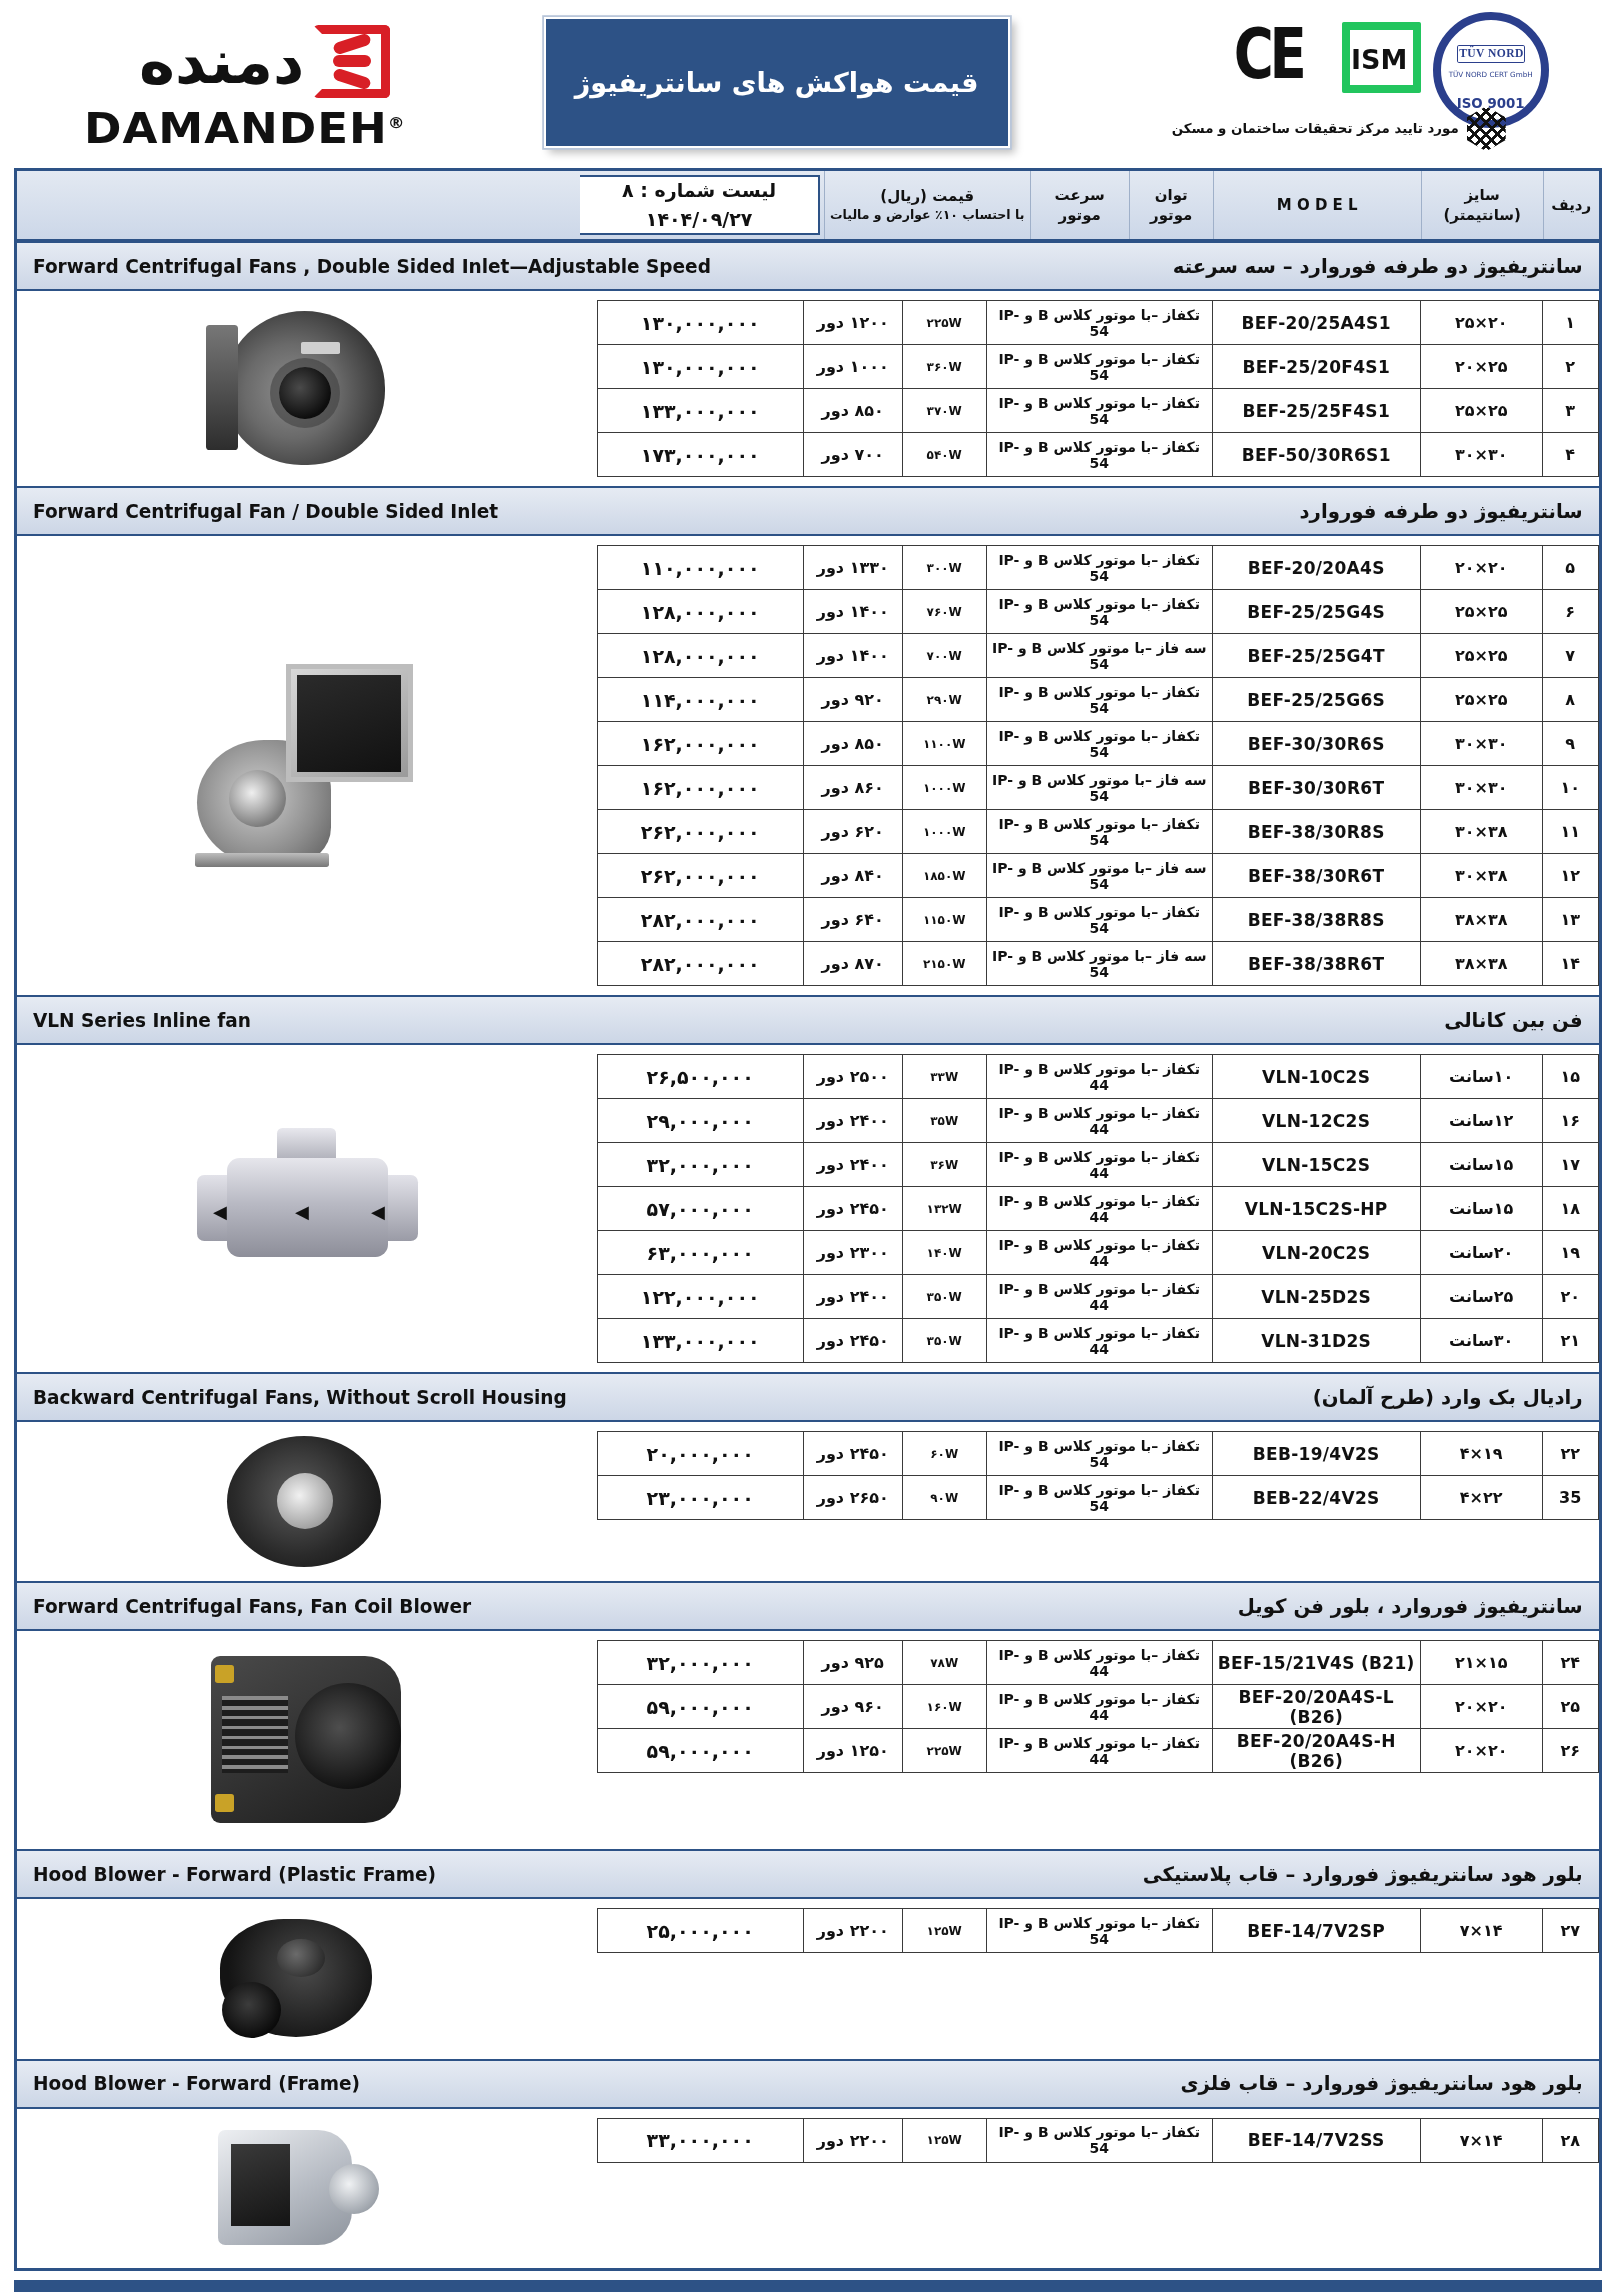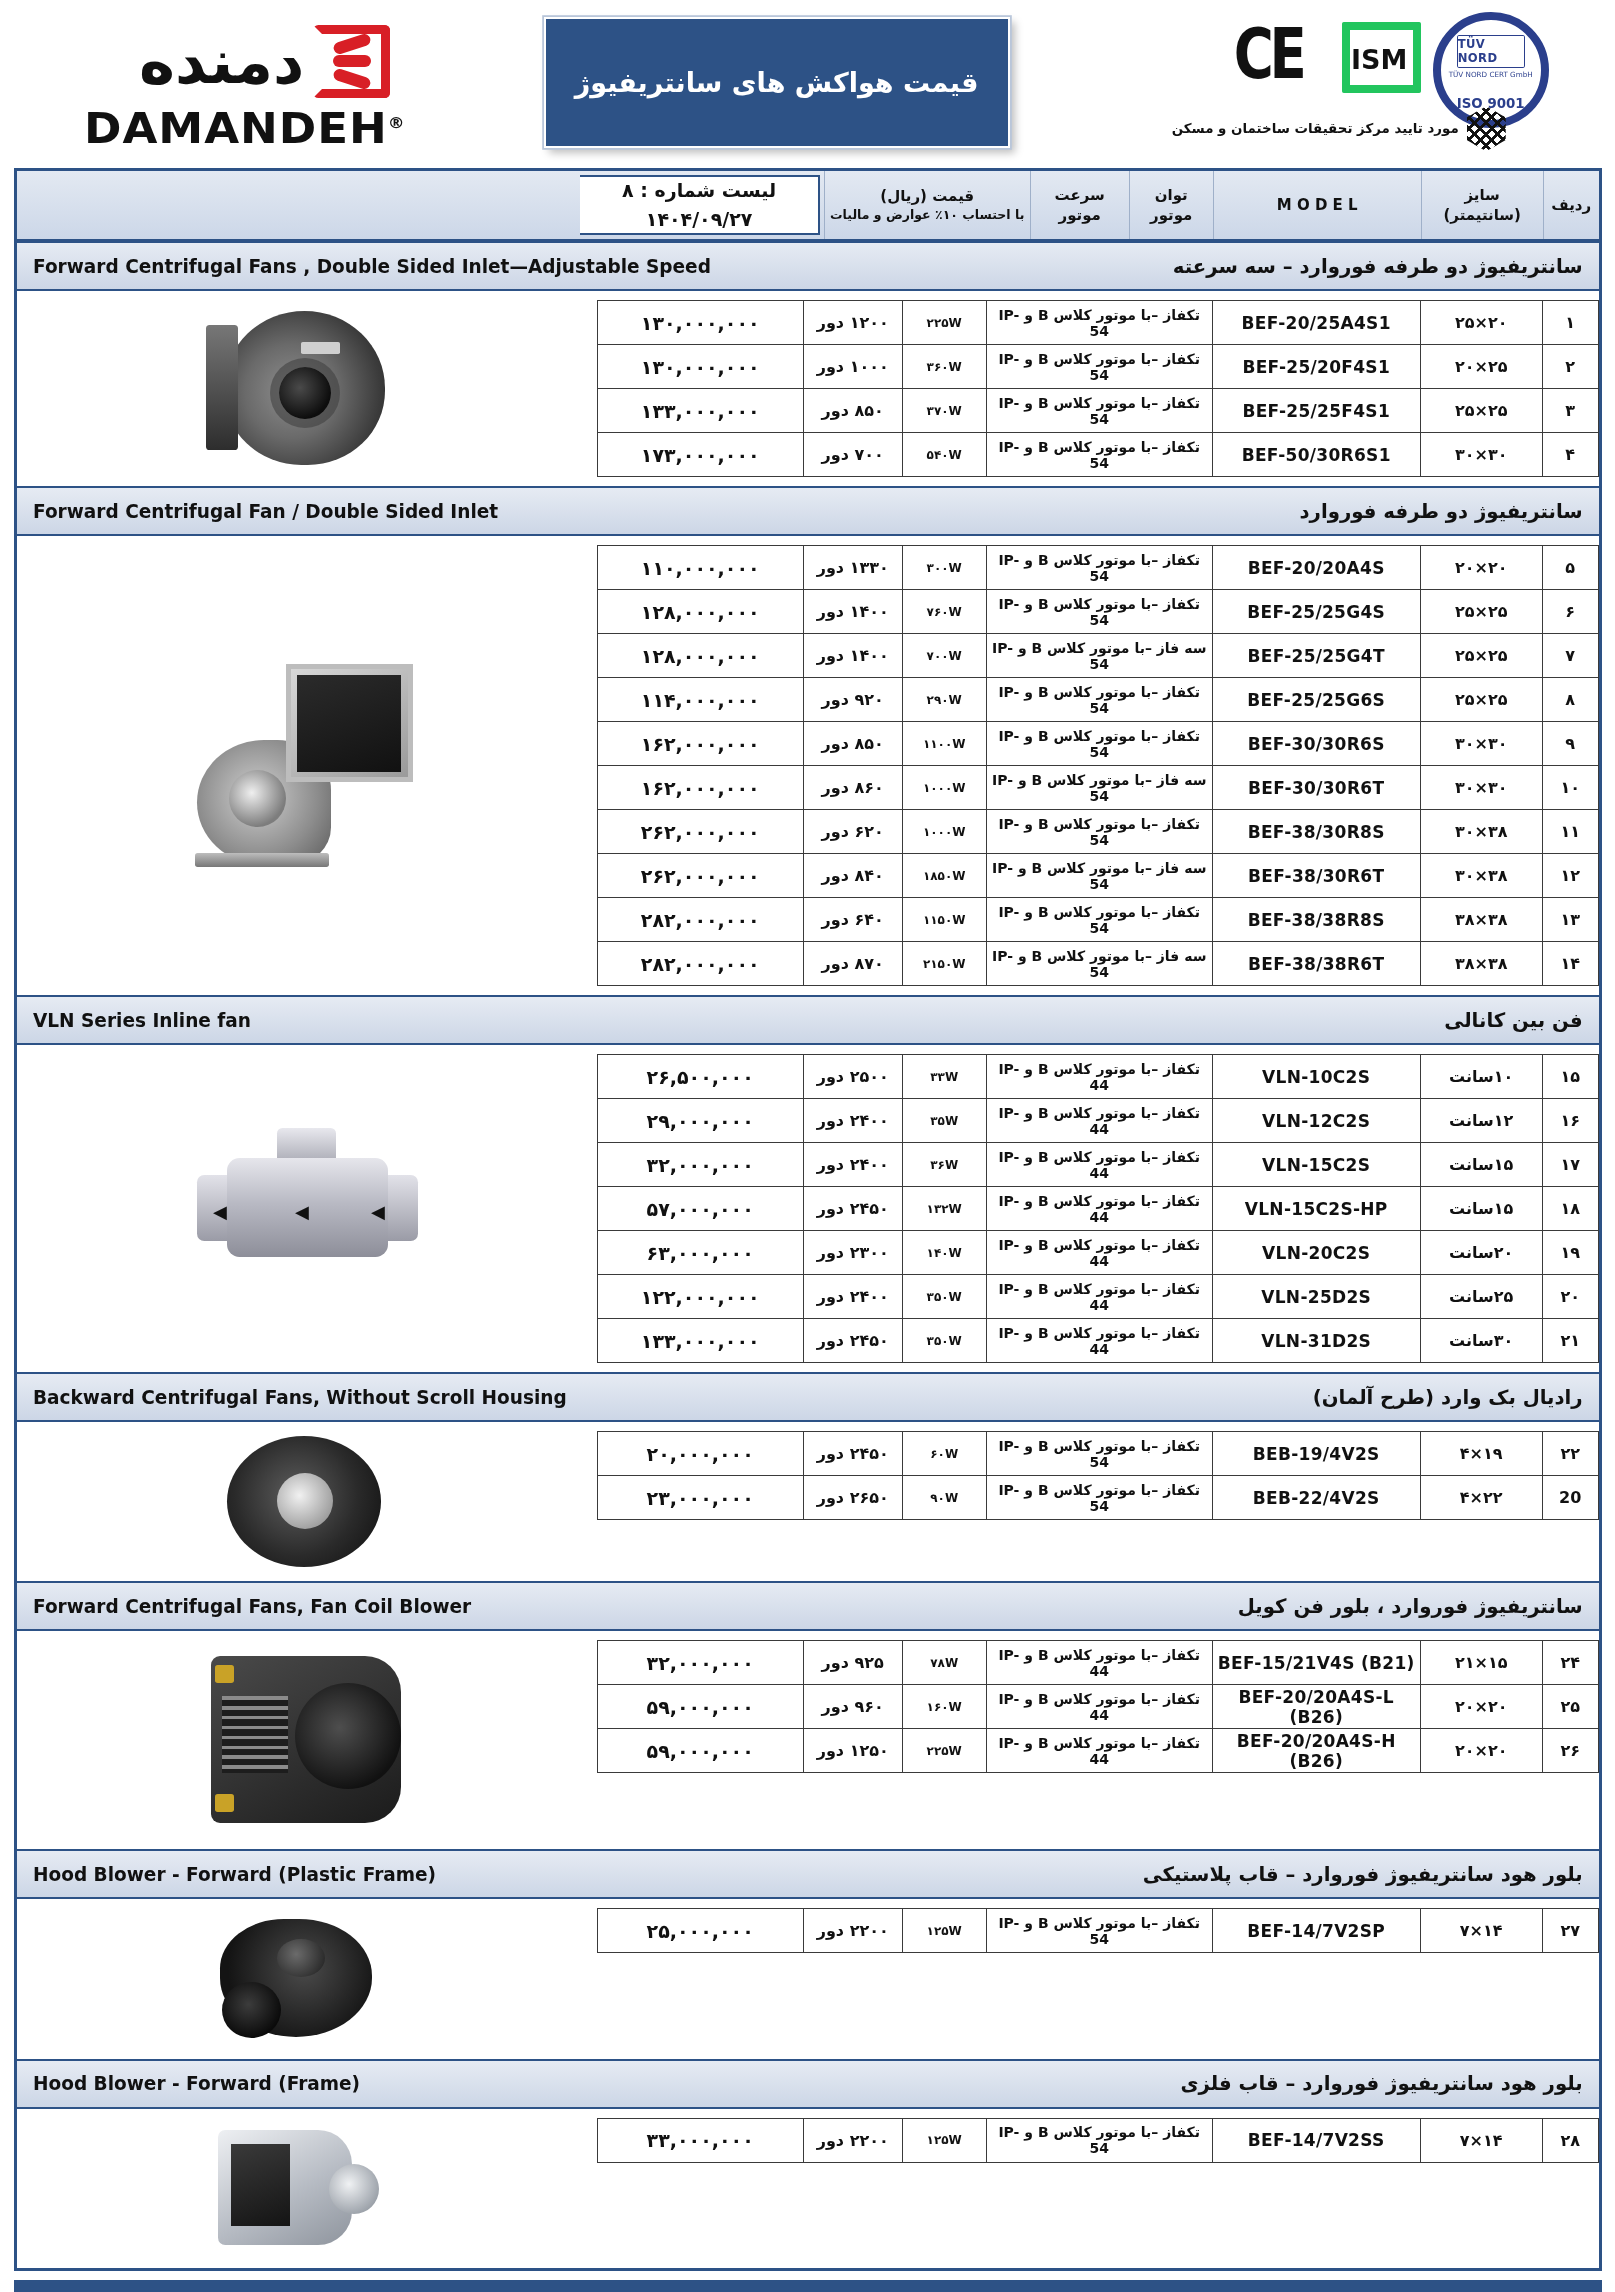--- a/index.html
+++ b/index.html
@@ -41,23 +41,23 @@
     position: absolute; left: 5.4px; top: 14.3px; right: 5.4px;
     text-align: center; font-size: 27px; font-weight: bold; color:#111;
     font-family:"DejaVu Sans", sans-serif;
   }
   .cert-tuv {
     position: absolute; left: 279px; top: 5.4px;
     width: 116px; height: 116px; border-radius: 50%;
     border: 8px solid #2b3f8c; background: #fff;
   }
   .cert-tuv .tuv-top {
-    position:absolute; left:0; right:0; top: 15px; text-align:left;
+    position:absolute; left:0; right:0; top: 25px; text-align:right;
     font-size: 11.6px; font-weight: bold; color:#2b3f8c; letter-spacing:0.4px;
-    border:1.8px solid #2b3f8c; margin: 0 16px; padding: 1.8px 0; border-radius:1.8px;
+    border:1.8px solid #2b3f8c; margin: 0 16px; padding: 1.8px 0; border-radius:1.8px;font-family:Liberation Serif, serif;
   }
   .cert-tuv .tuv-mid {
     position:absolute; left:0; right:0; top: 50px; text-align:center;
     font-size: 7.2px; color:#2b3f8c; line-height:1.25;
   }
   .cert-tuv .tuv-bot {
     position:absolute; left:0; right:0; bottom: 9px; text-align:center;
     font-size: 13.4px; font-weight: bold; color:#2b3f8c;
   }
   .cert-bhrc {
@@ -709,21 +709,21 @@
                 <tr>
                   <td>۲۲</td>
                   <td>۱۹×۴</td>
                   <td class="model">BEB-19/4V2S</td>
                   <td class="spec">تکفاز –با موتور کلاس B و IP-54</td>
                   <td class="pow">۶۰W</td>
                   <td>۲۴۵۰ دور</td>
                   <td class="price">۲۰,۰۰۰,۰۰۰</td>
                 </tr>
                 <tr>
-                  <td>20</td>
+                  <td>35</td>
                   <td>۲۲×۴</td>
                   <td class="model">BEB-22/4V2S</td>
                   <td class="spec">تکفاز –با موتور کلاس B و IP-54</td>
                   <td class="pow">۹۰W</td>
                   <td>۲۶۵۰ دور</td>
                   <td class="price">۲۳,۰۰۰,۰۰۰</td>
                 </tr>
               </tbody>
             </table>
           </div>

